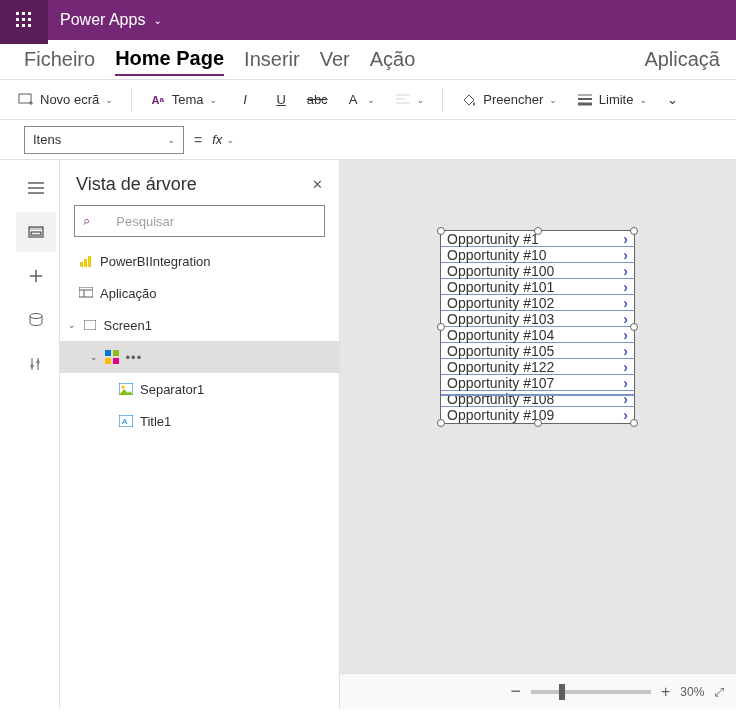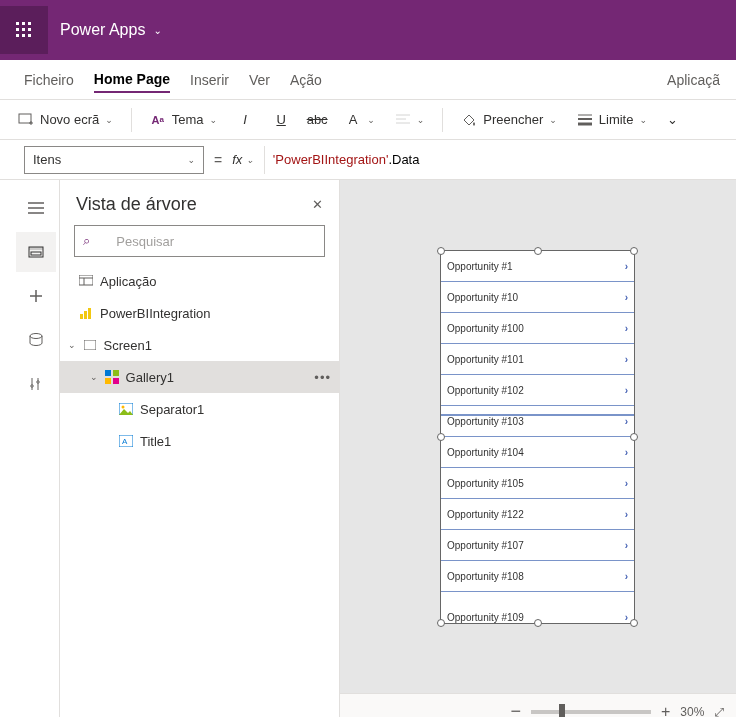--- a/index.html
+++ b/index.html
@@ -1,40 +1,40 @@
 <!DOCTYPE html>
 <html><head>
 <meta charset="utf-8">
 <style>
   * { box-sizing: border-box; margin: 0; padding: 0; font-family: "Segoe UI", sans-serif; }
   body { width: 736px; height: 717px; overflow: hidden; background: #fff; font-size: 13px; color: #323130; }
 
   
-  .titlebar { height: 60px; background: #742774; display: flex; align-items: center; color: #fff; }
+  .titlebar { height: 40px; background: #742774; display: flex; align-items: center; color: #fff; }
   .waffle { width: 48px; height: 48px; display: flex; align-items: center; justify-content: center; background: #5b1e5b; }
   .apptitle { padding: 0 12px; font-size: 16px; font-weight: 400; display: flex; align-items: center; gap: 8px; }
   .chev { font-size: 10px; }
 
   
-  .menubar { height: 40px; display: flex; align-items: center; padding: 0 16px 0 24px; gap: 20px; border-bottom: 1px solid #e1dfdd; color: #605e5c; font-size: 14px; justify-content: space-between;}
+  .menubar { height: 40px; display: flex; align-items: center; padding: 0 16px 0 24px; gap: 20px; border-bottom: 1px solid #e1dfdd; color: #605e5c; font-size: 20px; justify-content: space-between;}
   .menubar-left { display:flex; gap:20px; align-items:center;}
   .menubar .item { cursor: pointer; padding:4px 0;}
   .menubar .active { color: #000; font-weight: 600; border-bottom: 2px solid #742774; }
 
   
   .toolbar { height: 40px; display: flex; align-items: center; padding: 0 12px; gap: 8px; border-bottom: 1px solid #e1dfdd; color: #323130; font-size: 13px; }
   .tool { display: flex; align-items: center; gap: 6px; padding: 4px 6px; cursor: pointer; }
   .tool.dim svg { opacity: .45; }
   .sep { width:1px; height:24px; background:#e1dfdd; margin:0 4px;}
   .icon { width:16px; height:16px; display:inline-flex; align-items:center; justify-content:center;}
   .mini-chev{font-size:9px;color:#605e5c;}
 
   
   .formularow { height: 40px; display:flex; align-items:center; gap:10px; padding:0 0 0 24px; border-bottom:1px solid #e1dfdd;}
-  .prop-dd { width:180px; height:28px; border:1px solid #8a8886; display:flex; align-items:center; justify-content:space-between; padding:0 8px;}
+  .prop-dd { width:160px; height:28px; border:1px solid #8a8886; display:flex; align-items:center; justify-content:space-between; padding:0 8px;}
   .fx-label{font-style:italic; font-family:"Segoe UI",sans-serif; display:flex;align-items:center;gap:4px;}
   .fx-input{flex:1; height:28px; display:flex; align-items:center; padding:0 8px; font-family: Consolas, monospace; font-size:13px; border-left:1px solid #e1dfdd;}
   .fx-str{color:#a31515;}
   .fx-op{color:#000;}
   .eq{color:#605e5c; font-size:14px;}
 
   
   .main { display:flex; height: calc(717px - 48px - 40px - 40px - 40px); padding-left: 12px; }
   .rail { width:48px; border-right:1px solid #e1dfdd; display:flex; flex-direction:column; align-items:center; padding-top:8px; gap:4px;}
   .rail-item{width:40px;height:40px;display:flex;align-items:center;justify-content:center;cursor:pointer;color:#605e5c;}
@@ -48,21 +48,21 @@
   .node.sel{background:#e1dfdd;}
   .node .spacer{display:inline-block;}
   .node-label{flex:1;font-size:13px;color:#323130;}
   .dots{color:#605e5c;letter-spacing:1px;}
   .ico{width:16px;height:16px;display:inline-flex;align-items:center;justify-content:center;}
 
   
   .canvas{flex:1; background:#e6e6e6; position:relative;}
   .gallery{position:absolute; left:100px; top:70px; width:195px; background:#fff; border:1px solid #666; }
   .handle{width:8px;height:8px;background:#fff;border:1px solid #666;border-radius:50%;position:absolute;}
-  .gitem{height:31px;border-bottom:1px solid #7a94c9;display:flex;align-items:center;justify-content:space-between;padding:0 6px;font-size:10px;color:#333;}
+  .gitem{height:16px;border-bottom:1px solid #7a94c9;display:flex;align-items:center;justify-content:space-between;padding:0 6px;font-size:14px;color:#333;}
   .gitem:last-child{border-bottom:none;align-items:flex-end;}
   .garrow{color:#4360b3;font-weight:bold;}
   .innerline{position:absolute;left:0;right:0;top:163px;height:2px;background:#7a94c9;}
   .rot{width:8px;height:8px;border:1px solid #666;border-radius:50%;background:#fff;position:absolute;left:-4px;top:-4px;}
 
   
   .status{position:absolute;left:0;right:0;bottom:0;height:36px;background:#faf9f8;border-top:1px solid #e1dfdd;display:flex;align-items:center;justify-content:flex-end;padding:0 12px;gap:10px;color:#605e5c;font-size:12px;}
   .slider{width:120px;height:4px;background:#c8c6c4;position:relative;}
   .slider .thumb{width:6px;height:16px;background:#605e5c;position:absolute;left:28px;top:-6px;}
 </style>
@@ -173,24 +173,20 @@
 <div class="formularow">
   <div class="prop-dd">
     <span>Itens</span>
     <span class="mini-chev">⌄</span>
   </div>
   <span class="eq">=</span>
   <div class="fx-label">
     <span style="font-style:italic;">fx</span>
     <span class="mini-chev">⌄</span>
   </div>
-  <div class="fx-input">
-    <span class="fx-str">'PowerBIIntegration'</span>
-      <span class="fx-op">.Data</span>
-  </div>
 </div>
 
 <div class="main">
 
   <div class="rail">
     <div class="rail-item">
         <svg width="16" height="14">
           <line x1="0" y1="2" x2="16" y2="2" stroke="#605e5c" stroke-width="1.5"></line>
           <line x1="0" y1="7" x2="16" y2="7" stroke="#605e5c" stroke-width="1.5"></line>
           <line x1="0" y1="12" x2="16" y2="12" stroke="#605e5c" stroke-width="1.5"></line>
@@ -228,38 +224,38 @@
       <span style="cursor:pointer;color:#605e5c;">✕</span>
     </div>
     <div class="search">
       <span style="color:#742774;">⌕</span>
       <span style="color:#a19f9d;margin-left:20px;">Pesquisar</span>
     </div>
 
     <div class="node">
       <span class="spacer" style="width:4px;"></span>
       <span class="ico">
+          <svg width="14" height="14">
+            <rect x="1" y="8" width="3" height="5" fill="#f2c811"></rect>
+            <rect x="5" y="5" width="3" height="8" fill="#f2c811"></rect>
+            <rect x="9" y="2" width="3" height="11" fill="#f2c811"></rect>
+          </svg>
+        </span>
+      <span class="node-label">PowerBIIntegration</span>
+    </div>
+    <div class="node">
+      <span class="spacer" style="width:4px;"></span>
+      <span class="ico">
           <svg width="14" height="12">
             <rect x="0" y="0" width="14" height="10" fill="none" stroke="#605e5c"></rect>
             <line x1="0" y1="3" x2="14" y2="3" stroke="#605e5c"></line>
             <line x1="5" y1="3" x2="5" y2="10" stroke="#605e5c"></line>
           </svg>
         </span>
       <span class="node-label">Aplicação</span>
-    </div>
-    <div class="node">
-      <span class="spacer" style="width:4px;"></span>
-      <span class="ico">
-          <svg width="14" height="14">
-            <rect x="1" y="8" width="3" height="5" fill="#f2c811"></rect>
-            <rect x="5" y="5" width="3" height="8" fill="#f2c811"></rect>
-            <rect x="9" y="2" width="3" height="11" fill="#f2c811"></rect>
-          </svg>
-        </span>
-      <span class="node-label">PowerBIIntegration</span>
     </div>
     <div class="node">
       <span class="mini-chev">⌄</span>
       <span class="ico">
           <svg width="12" height="10">
             <rect x="0" y="0" width="12" height="10" fill="none" stroke="#605e5c"></rect>
           </svg>
         </span>
       <span class="node-label">Screen1</span>
     </div>
@@ -267,21 +263,20 @@
       <span class="spacer" style="width:16px;"></span>
       <span class="mini-chev">⌄</span>
       <span class="ico">
           <svg width="14" height="14">
             <rect x="0" y="0" width="6" height="6" fill="#0078d4"></rect>
             <rect x="8" y="0" width="6" height="6" fill="#8cbd18"></rect>
             <rect x="0" y="8" width="6" height="6" fill="#ffb900"></rect>
             <rect x="8" y="8" width="6" height="6" fill="#e3008c"></rect>
           </svg>
         </span>
-      <span class="node-label">Gallery1</span>
       <span class="dots">•••</span>
     </div>
     <div class="node">
       <span class="spacer" style="width:44px;"></span>
       <span class="ico">
           <svg width="14" height="12">
             <rect x="0" y="0" width="14" height="12" fill="none" stroke="#0078d4"></rect>
             <circle cx="4" cy="4" r="1.5" fill="#ffb900"></circle>
             <path d="M0 12 L5 6 L9 10 L11 8 L14 12 Z" fill="#8cbd18"></path>
           </svg>

